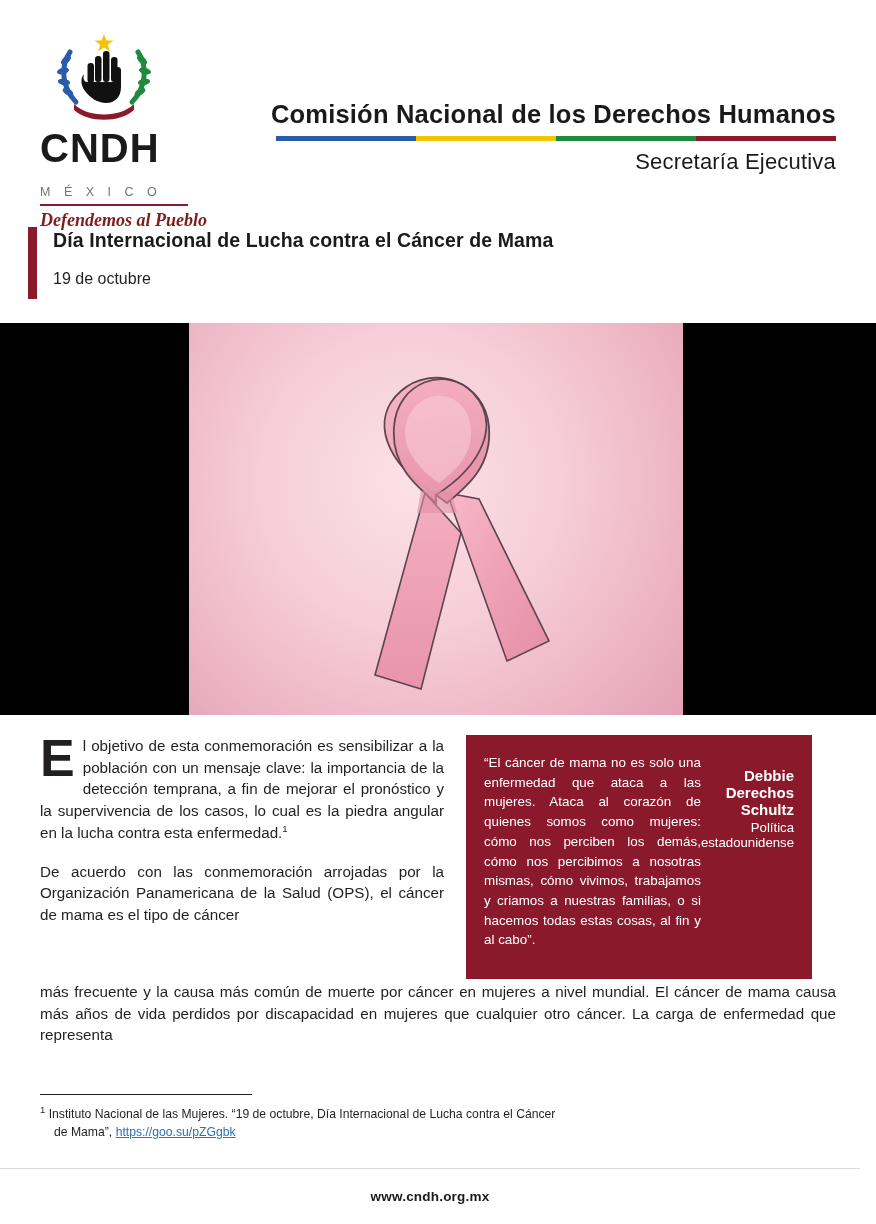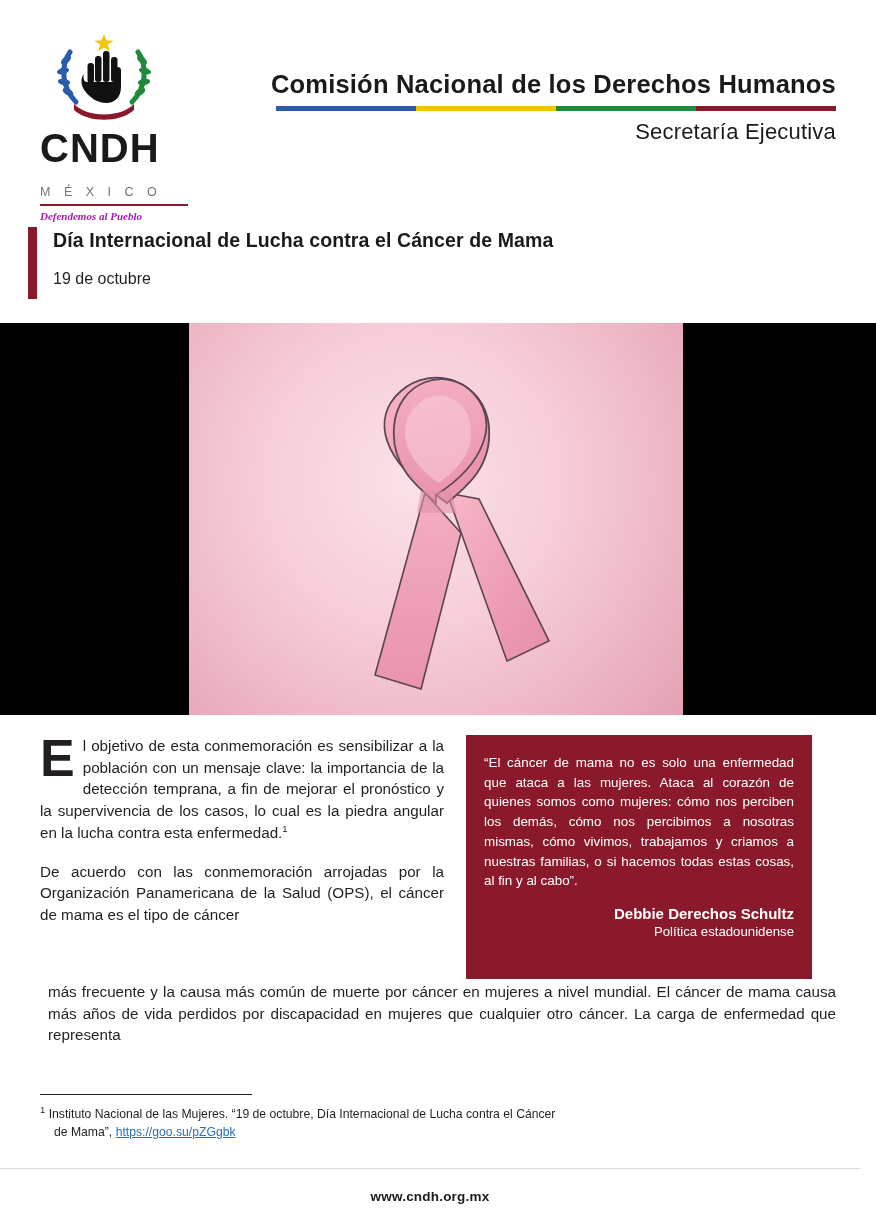--- a/index.html
+++ b/index.html
@@ -53,36 +53,37 @@
   .logo-rule {
     width: 148px;
     height: 2px;
     background: #8a1a2b;
     margin: 5px 0 4px 0;
   }
   .logo-tag {
     font-family: "Liberation Serif", serif;
     font-style: italic;
     font-weight: bold;
-    font-size: 11px;
-    color: #a21caf;
+    font-size: 18px;
+    color: #7f1d1d;
   }
 
   .title-block {
     flex: 1;
     padding-top: 44px;
     padding-right: 0px;
     text-align: right;
   }
   .org-title {
     font-size: 25.5px;
     font-weight: bold;
     letter-spacing: 0.2px;
     color: #1a1a1a;
     white-space: nowrap;
+    margin-top: 30px;
   }
   .color-bar {
     display: flex;
     height: 5px;
     margin: 7px 0 8px 0;
     width: 560px;
     margin-left: auto;
   }
   .color-bar span { flex: 1 1 25%; display: block; }
   .org-sub {
@@ -170,22 +171,22 @@
   sup { font-size: 9.5px; vertical-align: super; }
 
   .quote-box {
     width: 346px;
     flex: 0 0 346px;
     background: #8a1a2b;
     color: #ffffff;
     padding: 18px 18px 16px 18px;
     min-height: 244px;
     display: flex;
-    flex-direction: column;
-    justify-content: flex-start;
+    flex-direction: row;
+    justify-content: center;
   }
   .quote-text {
     font-size: 13.4px;
     line-height: 1.47;
     text-align: justify;
     margin: 0;
   }
   .quote-author {
     text-align: right;
     margin-top: 14px;
@@ -195,21 +196,21 @@
     font-size: 15px;
     display: block;
   }
   .quote-role {
     font-size: 13.2px;
     display: block;
     margin-top: 2px;
   }
 
   .full-text { margin-top: 2px; }
-  .full-text p.body { margin-bottom: 10px; margin-left: 8px; }
+  .full-text p.body { margin-bottom: 10px; }
 
   
   .footnote-wrap {
     position: absolute;
     left: 40px;
     right: 40px;
     top: 1094px;
   }
   .footnote-rule {
     width: 212px;

